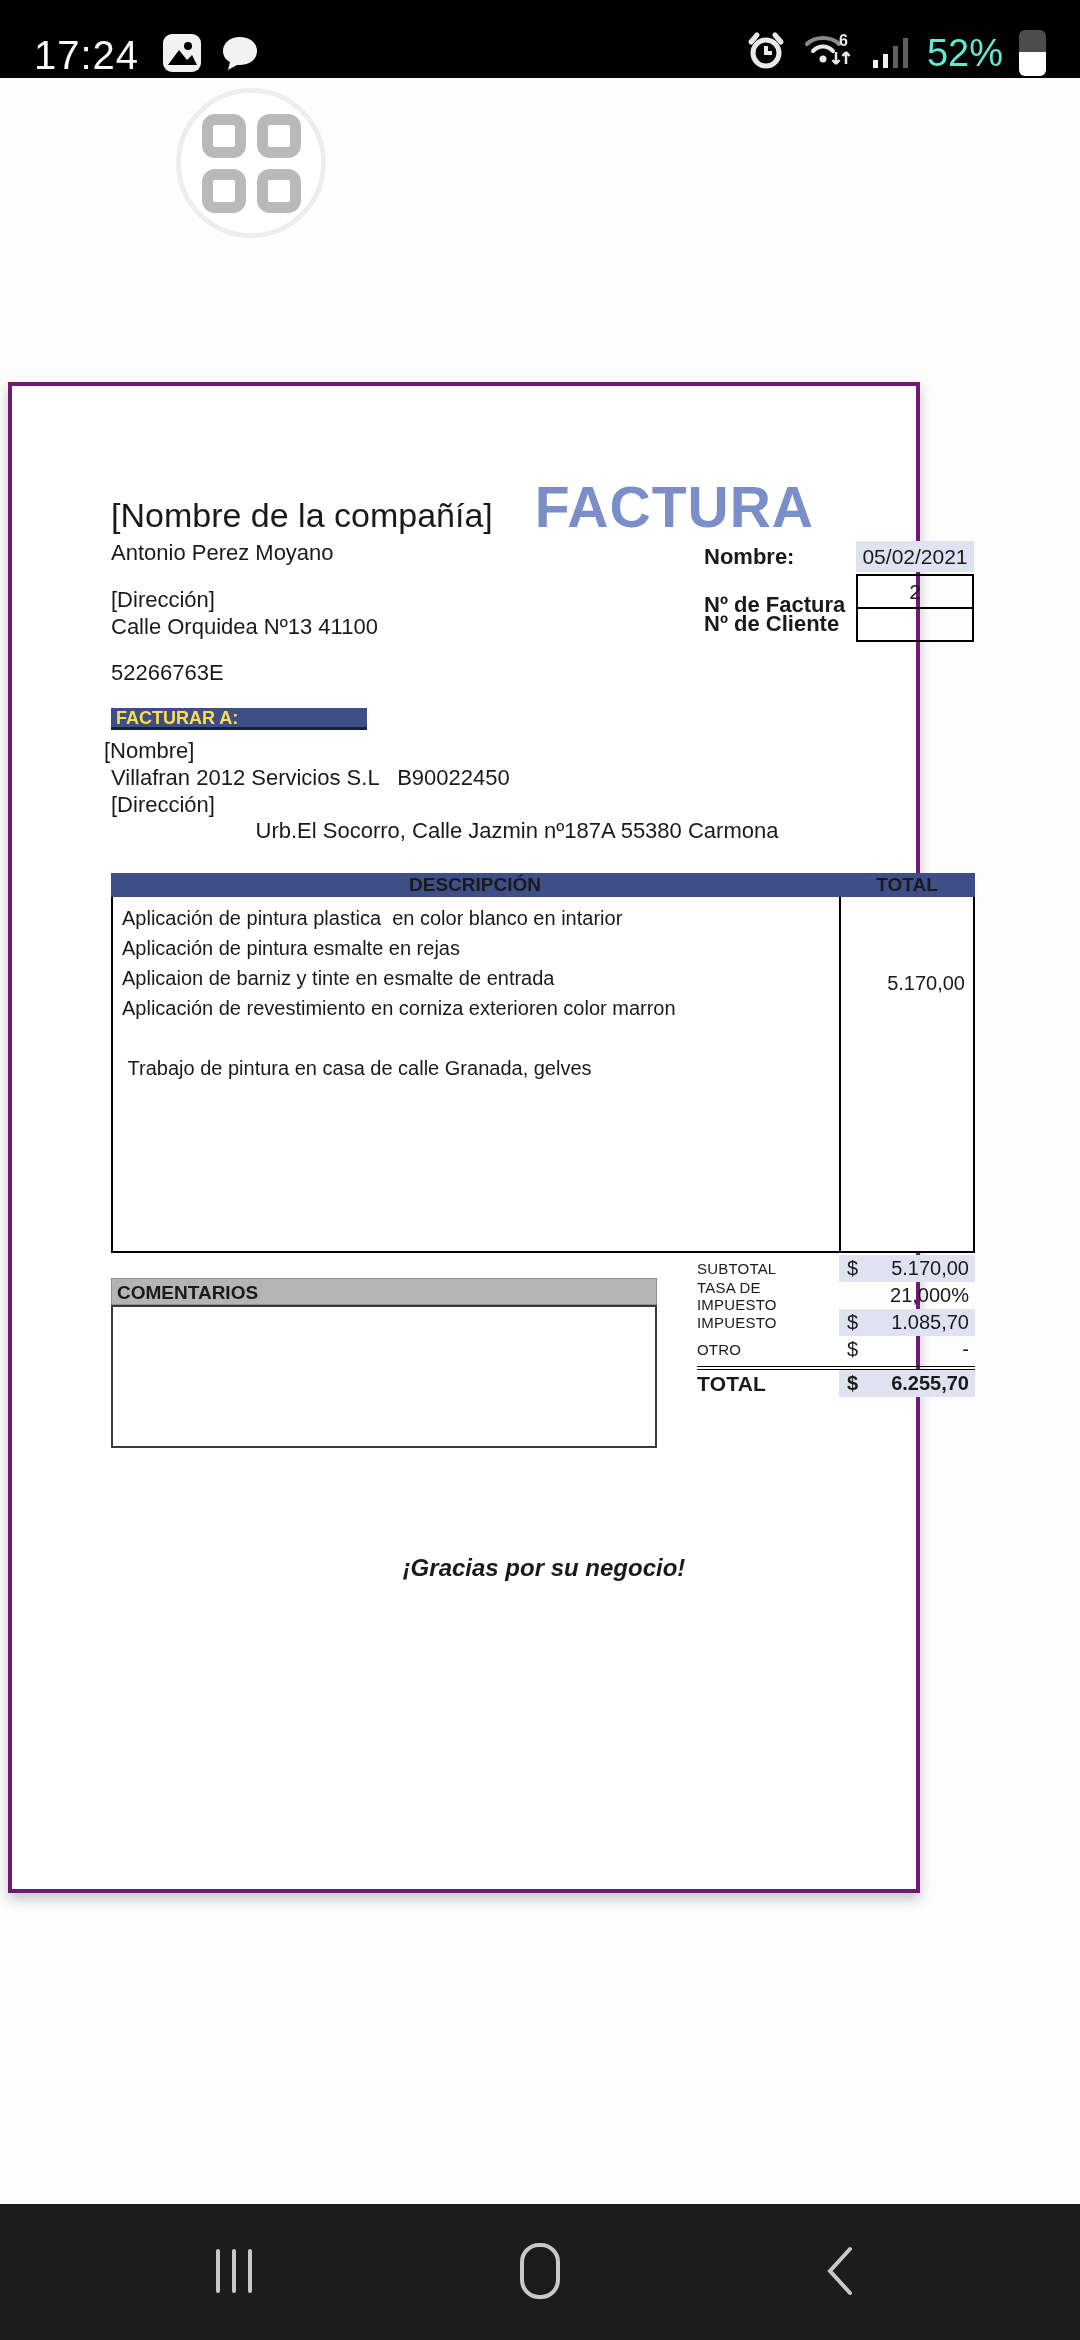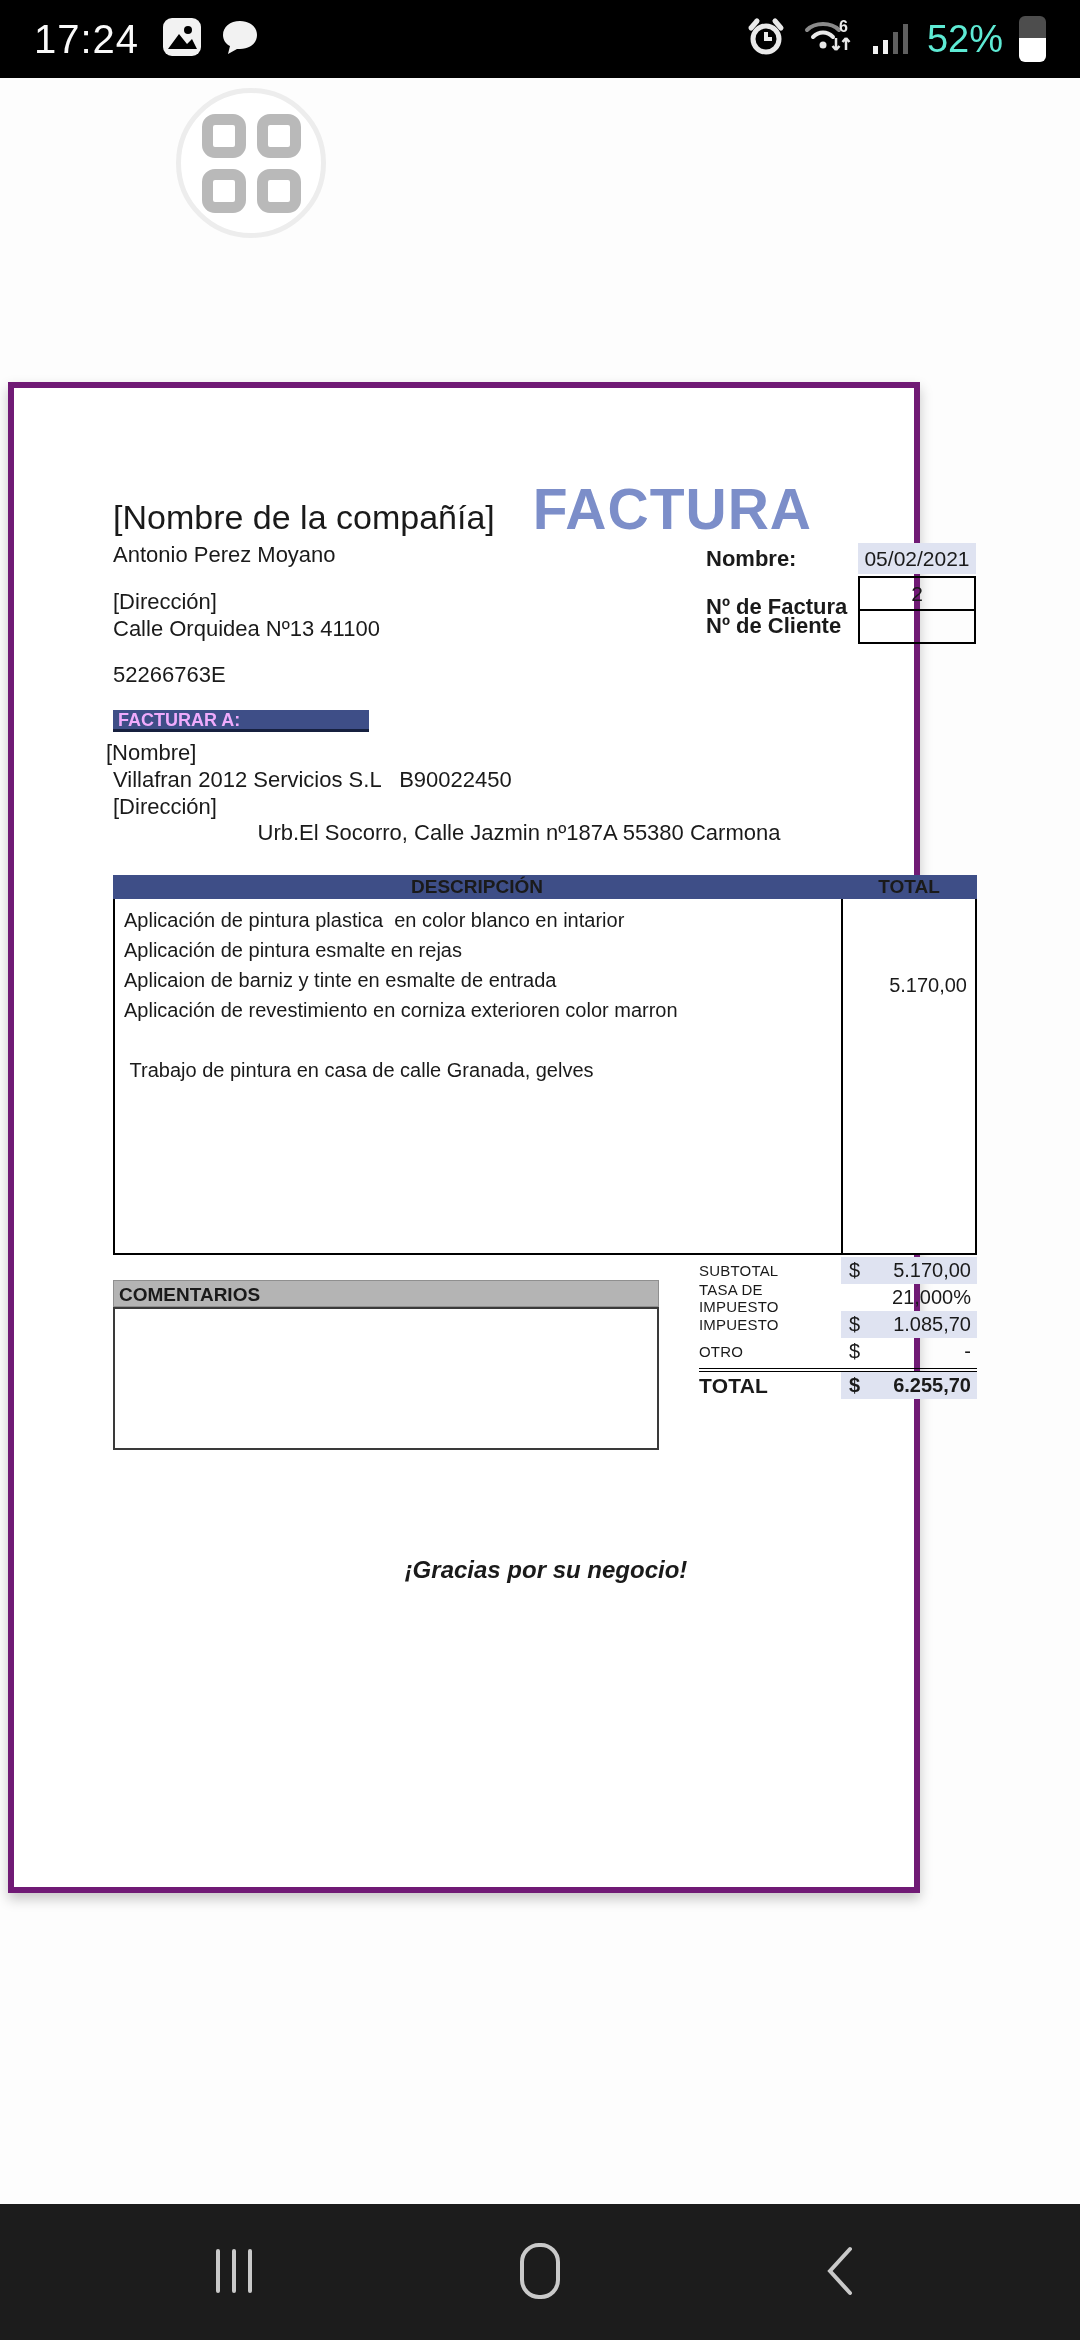--- a/index.html
+++ b/index.html
@@ -1,35 +1,35 @@
 <!DOCTYPE html>
 <html><head>
 <meta charset="utf-8">
 <style>
   * { margin:0; padding:0; box-sizing:border-box; }
   html,body { width:1080px; height:2340px; background:#fdfdfd; font-family:"Liberation Sans","DejaVu Sans",sans-serif; }
   .phone { position:relative; width:1080px; height:2340px; overflow:hidden; background:#fdfdfd; }
 
   
   .status-bar { position:absolute; top:0; left:0; width:1080px; height:78px; background:#000;
-    display:flex; align-items:center; justify-content:space-between; padding:0 34px;gap:40px; }
+    display:flex; align-items:flex-end; justify-content:space-between; padding:0 34px;gap:40px; }
   .sb-left, .sb-right { display:flex; align-items:center; gap:16px; }
   .sb-time { color:#fafafa; font-size:40px; font-weight:400; letter-spacing:1px; margin-right:6px; }
   .sb-pct { color:#5eead4; font-size:38px; }
   .batt { width:27px; height:46px; border-radius:6px; background:linear-gradient(to top,#ffffff 52%,#4d4d4d 52%); }
 
   
   .screen { position:absolute; top:78px; left:0; width:1080px; height:2126px; background:#fdfdfd; }
   .app-logo { position:absolute; left:176px; top:10px; width:150px; height:150px; border:5px solid #ededed;
     border-radius:50%; background:#fff; display:flex; align-items:center; justify-content:center; }
   .logo-grid { display:grid; grid-template-columns:44px 44px; grid-template-rows:44px 44px; gap:11px; }
   .logo-grid span { width:44px; height:44px; border:11px solid #b9b9b9; border-radius:13px; background:transparent; }
 
   .doc-card { position:absolute; left:8px; top:304px; width:912px; height:1511px; background:#fff;
-    border:6px solid #701a75; box-shadow:0 6px 12px rgba(0,0,0,0.22); }
+    border:4px solid #701a75; box-shadow:0 6px 12px rgba(0,0,0,0.22); }
   .abs { position:absolute; }
   .doc-card, .doc-card * { color:#1a1a1a; }
   .pre { white-space:pre-wrap; }
 
   .company-name { left:99px; top:110px; font-size:34px; font-weight:500; }
   .t-body { font-size:22px; }
   .l-antonio { left:99px; top:154px; }
   .l-dir1    { left:99px; top:201px; }
   .l-calle   { left:99px; top:228px; }
   .l-nif     { left:99px; top:274px; }
@@ -39,21 +39,21 @@
   .meta-label { left:692px; width:148px; font-size:22px; font-weight:bold; }
   .m-fecha   { top:158px; }
   .m-factura { top:206px; }
   .m-cliente { top:225px; }
   .meta-cell { left:844px; width:118px; text-align:center; font-size:21px; }
   .c-fecha   { top:155px; height:31px; background:#dfe3f1; line-height:31px; }
   .c-factura { top:188px; height:35px; border:2px solid #000; line-height:31px; }
   .c-cliente { top:221px; height:35px; border:2px solid #000; line-height:31px; }
 
   .billto-bar { left:99px; top:322px; width:256px; height:22px; background:#3e4e87; border-bottom:3px solid #16203f;
-    color:#f0abfc; font-size:18px; font-weight:bold; padding-left:5px; line-height:21px; }
+    color:#fde047; font-size:18px; font-weight:bold; padding-left:5px; line-height:21px; }
   .b-nombre { left:92px; top:352px; }
   .b-villa  { left:99px; top:379px; }
   .b-dir    { left:99px; top:406px; }
   .b-addr   { left:99px; top:432px; width:812px; text-align:center; }
 
   
   .items-table { left:99px; top:487px; width:864px; }
   .it-header { display:flex; height:24px; background:#3e4e87; color:#fff; font-weight:bold; font-size:19px; }
   .it-header .hd-desc  { width:728px; text-align:center; line-height:24px; }
   .it-header .hd-total { width:136px; text-align:center; line-height:24px; }

